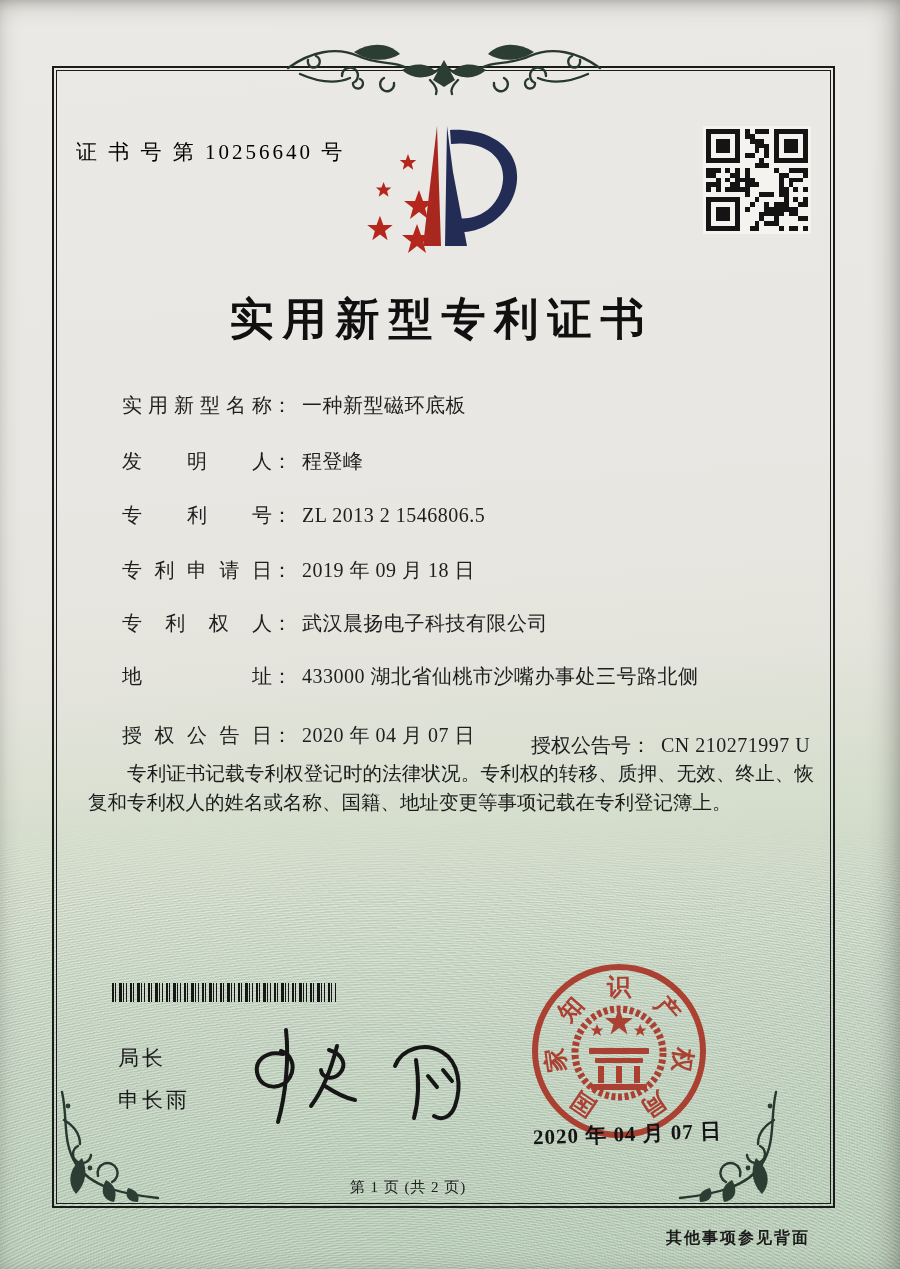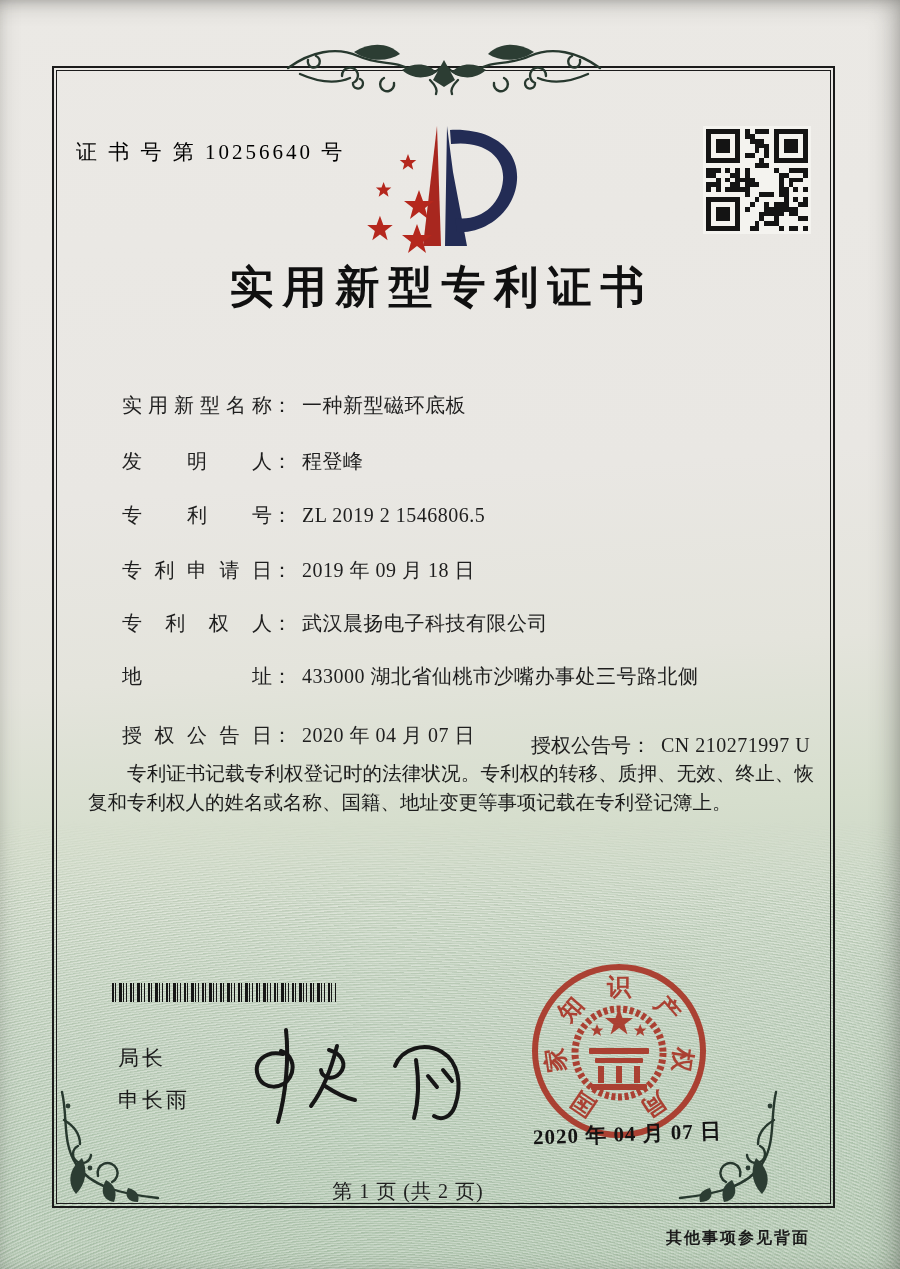--- a/index.html
+++ b/index.html
@@ -26,21 +26,21 @@
             mask-image:linear-gradient(180deg,transparent,black 18%);
   }
   .vignette{position:absolute;inset:0;pointer-events:none;
     box-shadow:inset -16px 10px 26px -12px rgba(70,70,66,.45),
                inset 12px -8px 22px -14px rgba(90,90,86,.30),
                inset 0 6px 14px -8px rgba(90,90,86,.35);}
   .frame{position:absolute;left:52px;top:66px;width:779px;height:1138px;
     border:2px solid #1b1b1b;}
   .frame-inner{position:absolute;inset:2px;border:1.5px solid #1b1b1b;}
   .certno{position:absolute;left:76px;top:138px;font-size:21px;letter-spacing:3px;color:#000000;}
-  .title{position:absolute;left:52px;top:258px;width:779px;text-align:center;
+  .title{position:absolute;left:52px;top:290px;width:779px;text-align:center;
     font-size:44px;font-weight:700;letter-spacing:9px;color:#101010;}
   .logo{position:absolute;left:357px;top:112px;}
   .qr{position:absolute;left:703px;top:126px;width:102px;height:102px;background:#f4f3ef;padding:3px;}
   .row{position:absolute;left:88px;font-size:20px;white-space:nowrap;color:#1e1e1e;}
   .lab{display:inline-block;width:150px;text-align:justify;text-align-last:justify;letter-spacing:0;vertical-align:bottom;margin-left:34px;}
   .colon{display:inline-block;margin-right:10px;}
   .val{letter-spacing:.5px;}
   .grant2{position:absolute;left:443px;top:10px;}
   .paras{position:absolute;left:88px;top:760px;width:726px;font-size:19.5px;line-height:28.5px;
     text-align:justify;color:#1c1c1c;}
@@ -49,21 +49,21 @@
     background:repeating-linear-gradient(90deg,
       #161616 0 2px,transparent 2px 3px,#161616 3px 4px,transparent 4px 7px,
       #161616 7px 10px,transparent 10px 11px,#161616 11px 12px,transparent 12px 14px,
       #161616 14px 15px,transparent 15px 18px);}
   .signer{position:absolute;left:118px;top:1044px;font-size:21px;color:#1a1a1a;letter-spacing:3px;}
   .signer div{margin-bottom:14px;}
   .signature{position:absolute;left:245px;top:1022px;}
   .seal{position:absolute;left:525px;top:960px;}
   .sealdate{position:absolute;left:520px;top:1120px;width:215px;text-align:center;
     font-size:21px;font-weight:700;color:#141414;transform:rotate(-2deg);letter-spacing:1px;}
-  .pageinfo{position:absolute;left:0;top:1178px;width:816px;text-align:center;font-size:20px;color:#202020;letter-spacing:1px;}
+  .pageinfo{position:absolute;left:0;top:1178px;width:816px;text-align:center;font-size:15px;color:#202020;letter-spacing:1px;}
   .footer{position:absolute;left:0;top:1228px;width:810px;text-align:right;font-size:16px;font-weight:600;color:#1b1b1b;letter-spacing:2px;}
   .orn-top{position:absolute;left:284px;top:30px;}
   .orn-bl{position:absolute;left:54px;top:1090px;}
   .orn-br{position:absolute;left:672px;top:1090px;}
   svg .st{fill:none;stroke:#27382e;stroke-width:2.4;stroke-linecap:round;}
   svg .stf{fill:#2c3d33;stroke:none;}
 </style>
 </head>
 <body>
 
@@ -271,21 +271,21 @@
 
 <div class="title">实用新型专利证书</div>
 
 <div class="row" style="top:392px">
   <span class="lab">实用新型名称</span><span class="colon">：</span><span class="val">一种新型磁环底板</span>
 </div>
 <div class="row" style="top:448px">
   <span class="lab">发明人</span><span class="colon">：</span><span class="val">程登峰</span>
 </div>
 <div class="row" style="top:502px">
-  <span class="lab">专利号</span><span class="colon">：</span><span class="val">ZL 2019 2 1546806.5</span>
+  <span class="lab">专利号</span><span class="colon">：</span><span class="val">ZL 2013 2 1546806.5</span>
 </div>
 <div class="row" style="top:557px">
   <span class="lab">专利申请日</span><span class="colon">：</span><span class="val">2019 年 09 月 18 日</span>
 </div>
 <div class="row" style="top:610px">
   <span class="lab">专利权人</span><span class="colon">：</span><span class="val">武汉晨扬电子科技有限公司</span>
 </div>
 <div class="row" style="top:663px">
   <span class="lab">地址</span><span class="colon">：</span><span class="val">433000 湖北省仙桃市沙嘴办事处三号路北侧</span>
 </div>

